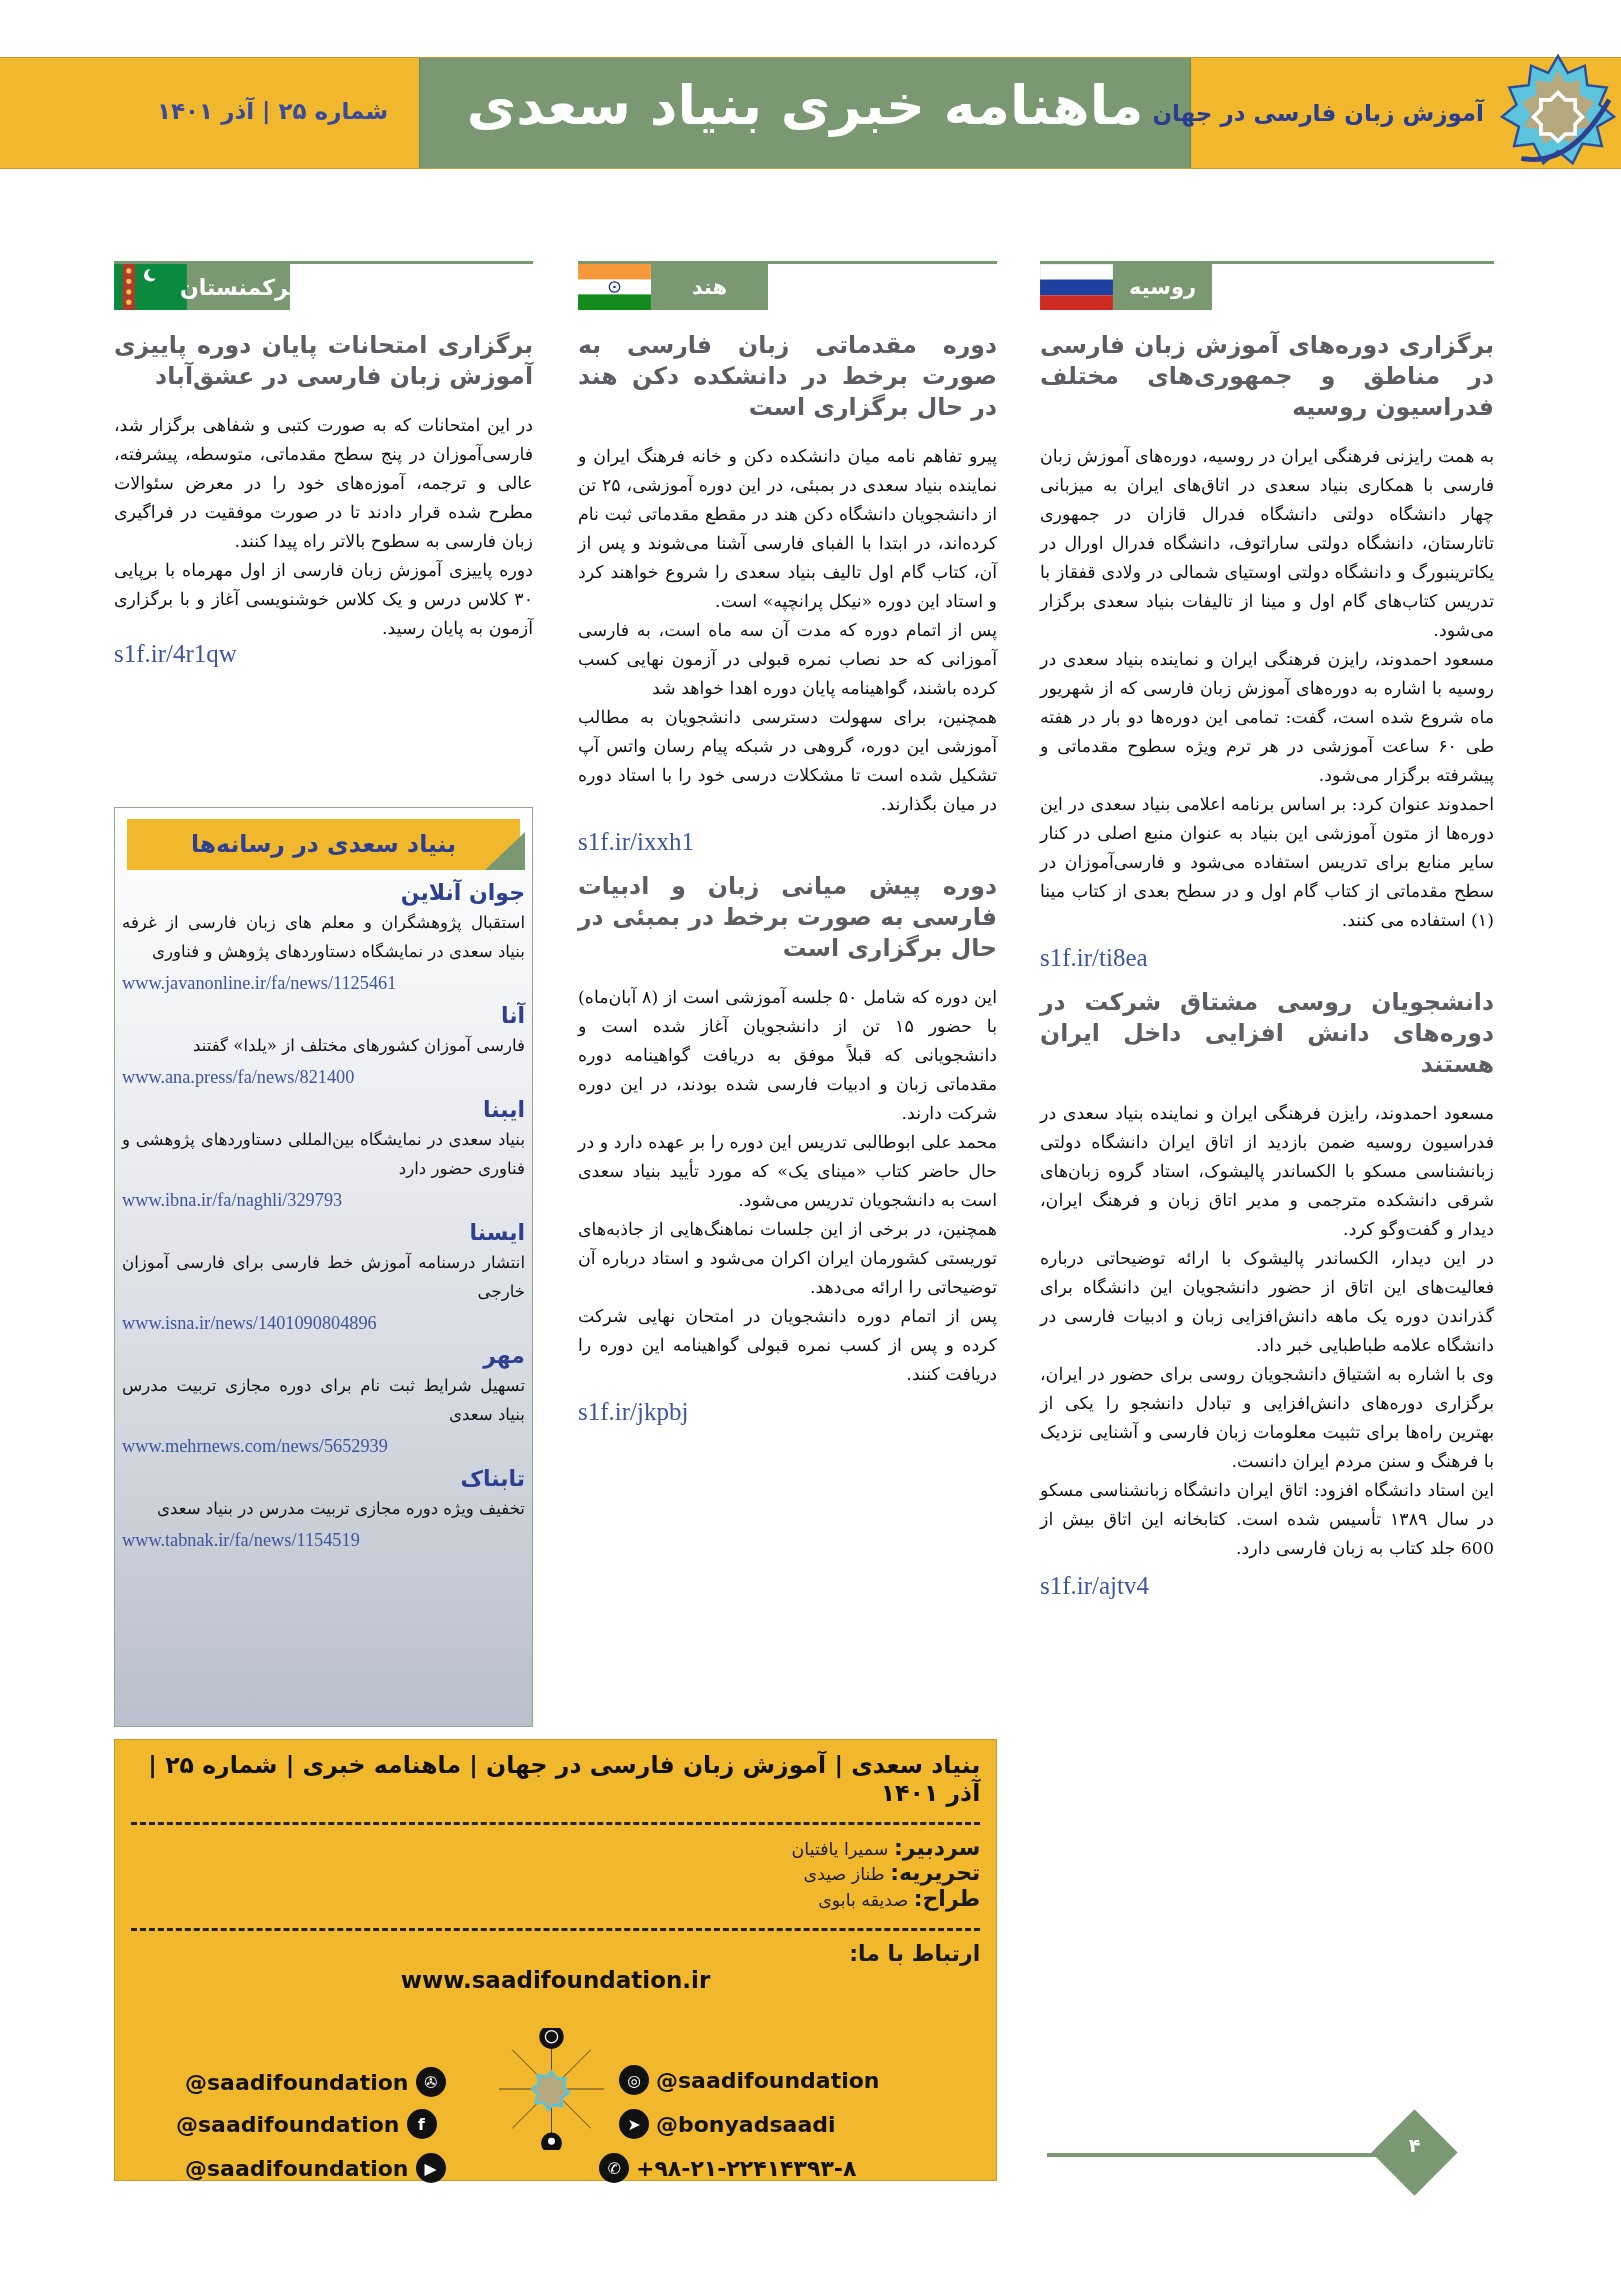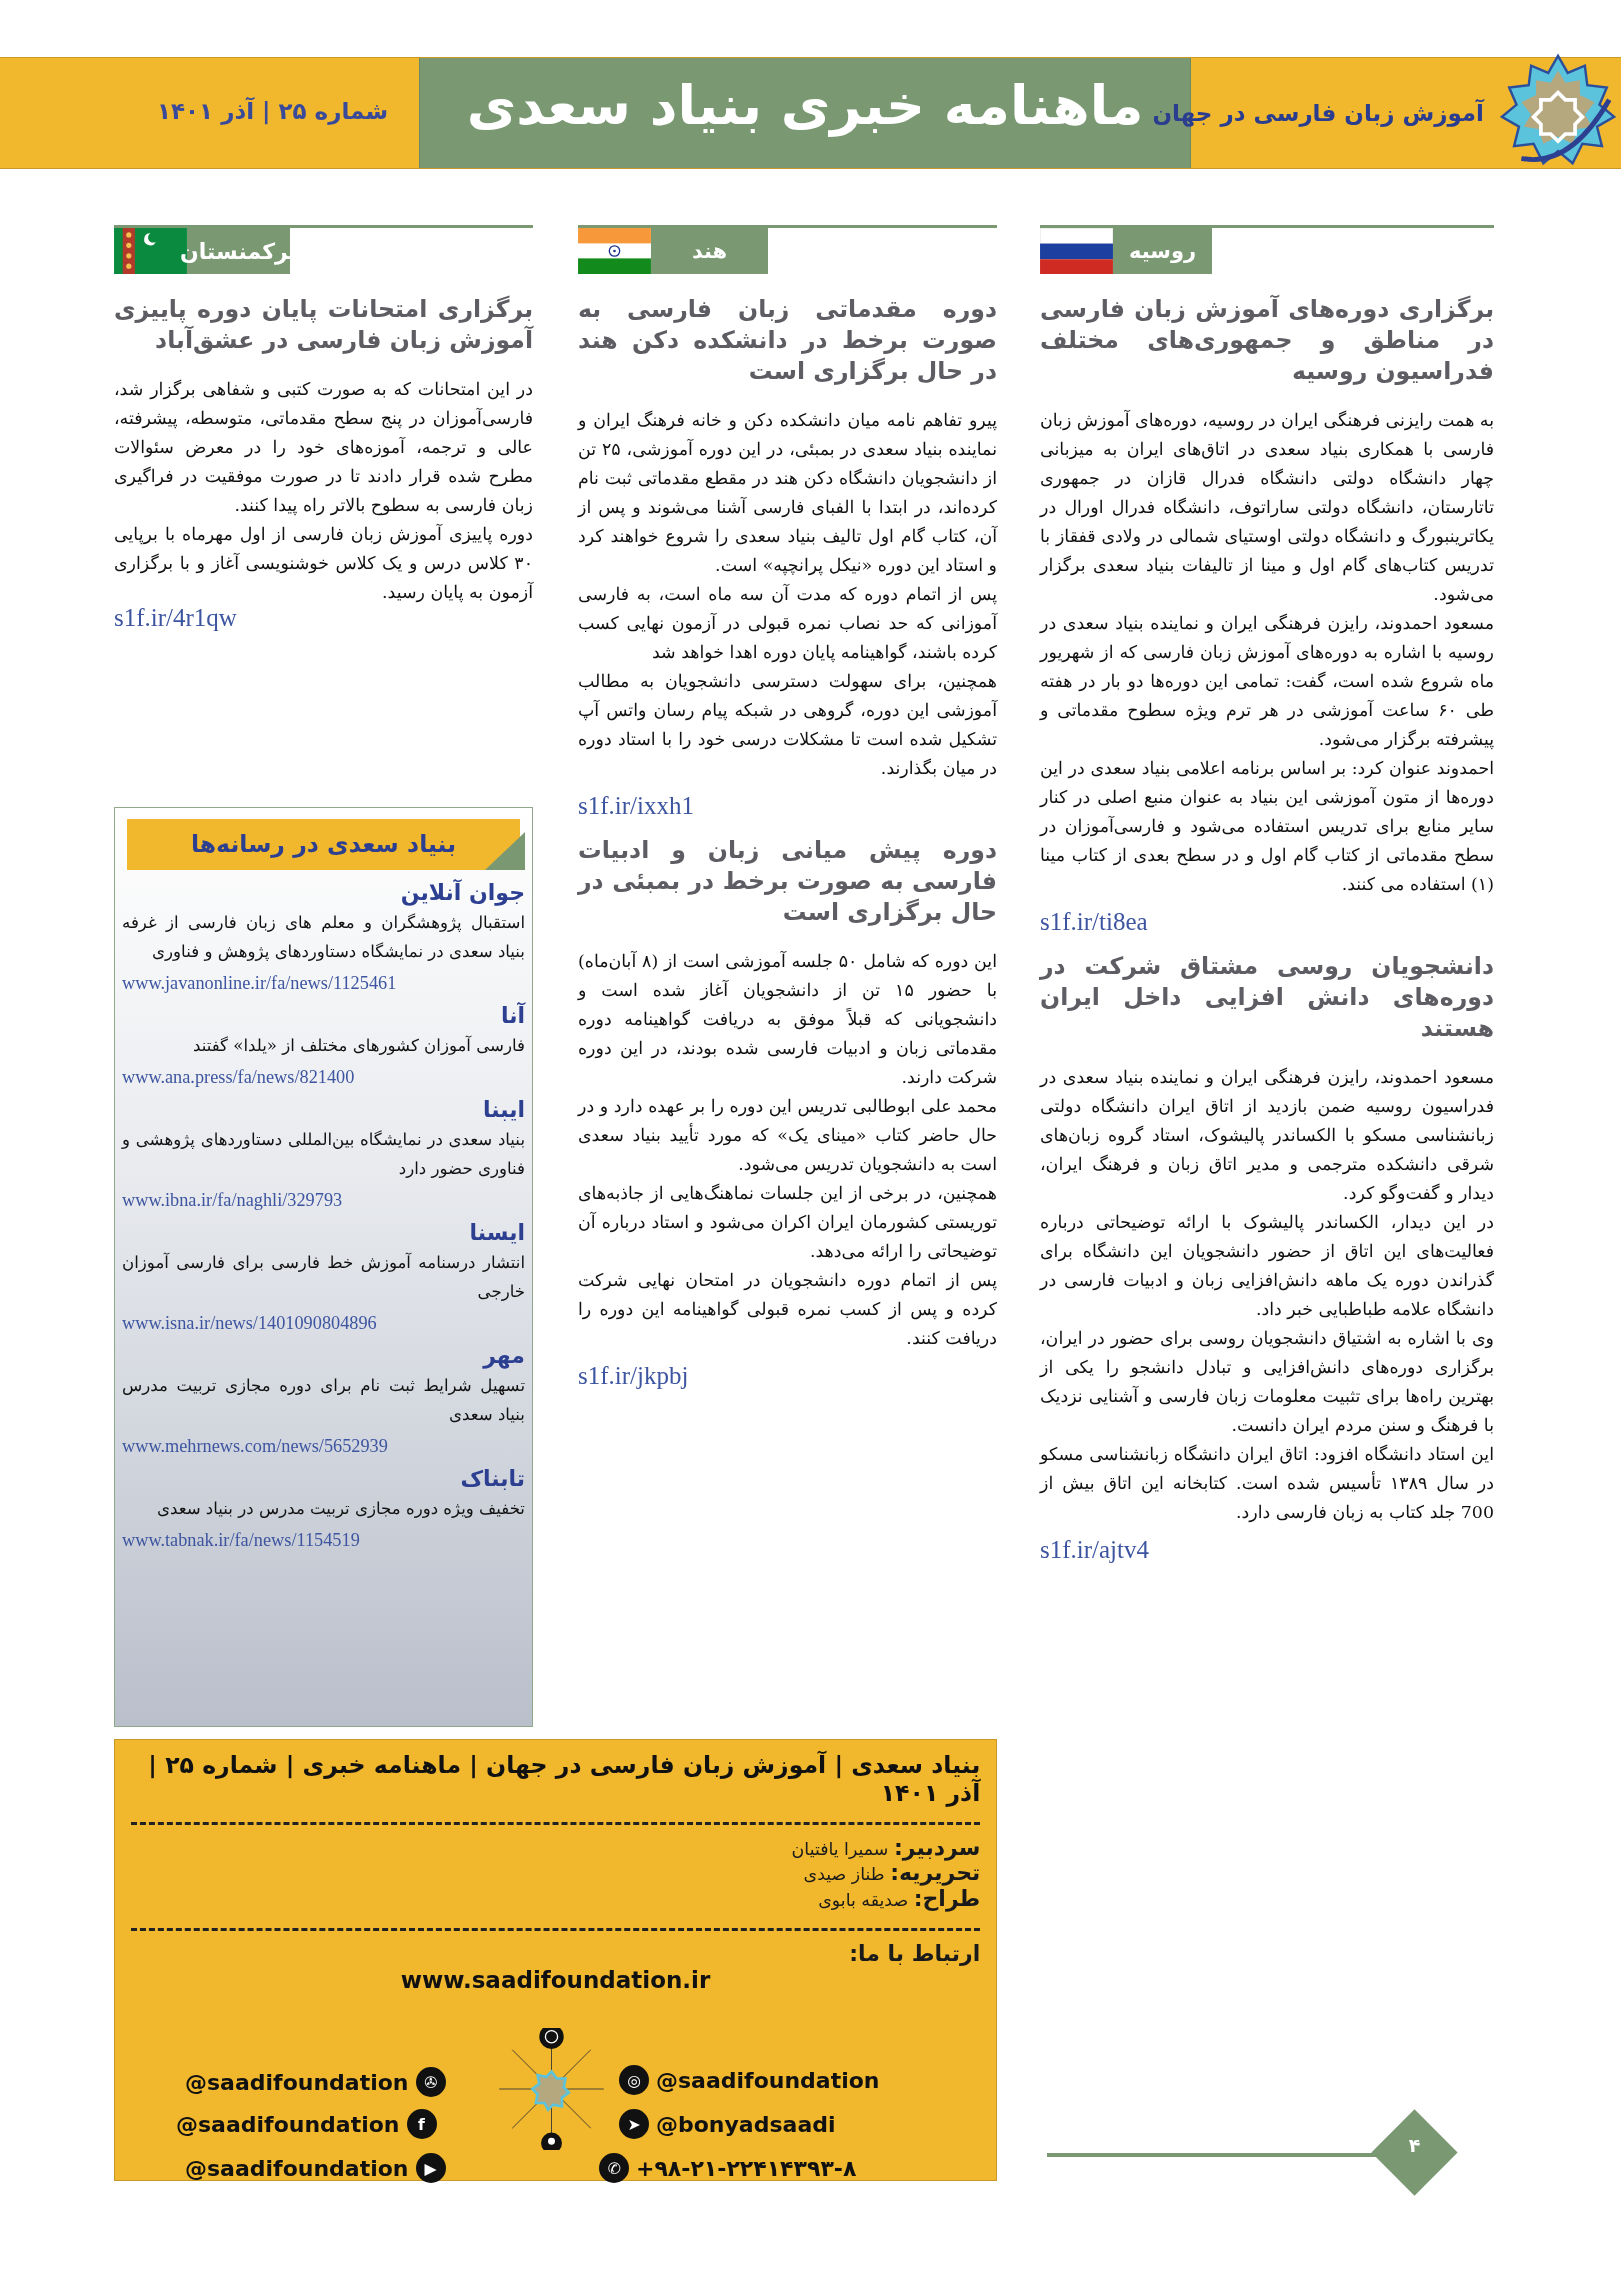--- a/index.html
+++ b/index.html
@@ -8,21 +8,21 @@
 
   
   .header { position: absolute; top: 57px; left: 0; width: 1622px; height: 112px; background: #f1b82e; border-top: 1.7px solid #c9972a; border-bottom: 1.7px solid #c9972a; }
   .header .green { position: absolute; left: 419px; top: 0; width: 772px; height: 100%; background: #7a9872; border-left: 0.9px solid #6d8a66; border-right: 0.9px solid #6d8a66; }
   .header .title { position: absolute; left: 0; right: 0; top: 15.7px; text-align: center; font-family: "DejaVu Sans", sans-serif; font-weight: bold; font-size: 54px; color: #ffffff; direction: rtl; }
   .header .issue { position: absolute; left: 157px; top: 40px; font-weight: bold; font-size: 23px; color: #3a4a9a; direction: rtl; }
   .header .tagline { position: absolute; right: 138px; top: 42px; font-weight: bold; font-size: 23px; color: #2a3d8f; direction: rtl; }
   .logo { position: absolute; right: 3.5px; top: -7px; width: 122px; height: 122px; }
 
   
-  .col { position: absolute; direction: rtl; text-align: justify; }
+  .col { position: absolute; direction: rtl; text-align: justify; margin-top: 36px; }
   .col-right { left: 1040px; top: 225px; width: 454px; }
   .col-mid { left: 578px; top: 225px; width: 419px; }
   .col-left { left: 114px; top: 225px; width: 419px; }
 
   .section-bar { position: relative; height: 50px; margin-bottom: 19px; border-top: 3.5px solid #7a9872; }
   .section-label { position: absolute; right: auto; height: 46px; background: #7a9872; color: #fff; font-weight: bold; font-size: 21px; display: flex; align-items: center; justify-content: center; }
   .flag { position: absolute; left: 0; top: 0; width: 73px; height: 46px; overflow: hidden; }
 
   .headline { font-weight: bold; font-size: 23.6px; line-height: 31px; color: #5d5d63; margin-bottom: 19px; text-align: justify; text-align-last: right; }
   .body { font-family: "DejaVu Serif", serif; font-size: 17.4px; line-height: 29px; color: #111; }
@@ -86,21 +86,21 @@
     <p>به همت رایزنی فرهنگی ایران در روسیه، دوره‌های آموزش زبان فارسی با همکاری بنیاد سعدی در اتاق‌های ایران به میزبانی چهار دانشگاه دولتی دانشگاه فدرال قازان در جمهوری تاتارستان، دانشگاه دولتی ساراتوف، دانشگاه فدرال اورال در یکاترینبورگ و دانشگاه دولتی اوستیای شمالی در ولادی قفقاز با تدریس کتاب‌های گام اول و مینا از تالیفات بنیاد سعدی برگزار می‌شود.</p>
     <p>مسعود احمدوند، رایزن فرهنگی ایران و نماینده بنیاد سعدی در روسیه با اشاره به دوره‌های آموزش زبان فارسی که از شهریور ماه شروع شده است، گفت: تمامی این دوره‌ها دو بار در هفته طی ۶۰ ساعت آموزشی در هر ترم ویژه سطوح مقدماتی و پیشرفته برگزار می‌شود.</p>
     <p>احمدوند عنوان کرد: بر اساس برنامه اعلامی بنیاد سعدی در این دوره‌ها از متون آموزشی این بنیاد به عنوان منبع اصلی در کنار سایر منابع برای تدریس استفاده می‌شود و فارسی‌آموزان در سطح مقدماتی از کتاب گام اول و در سطح بعدی از کتاب مینا (۱) استفاده می کنند.</p>
   </div>
   <div class="link">s1f.ir/ti8ea</div>
   <div class="headline">دانشجویان روسی مشتاق شرکت در دوره‌های دانش افزایی داخل ایران هستند</div>
   <div class="body">
     <p>مسعود احمدوند، رایزن فرهنگی ایران و نماینده بنیاد سعدی در فدراسیون روسیه ضمن بازدید از اتاق ایران دانشگاه دولتی زبانشناسی مسکو با الکساندر پالیشوک، استاد گروه زبان‌های شرقی دانشکده مترجمی و مدیر اتاق زبان و فرهنگ ایران، دیدار و گفت‌وگو کرد.</p>
     <p>در این دیدار، الکساندر پالیشوک با ارائه توضیحاتی درباره فعالیت‌های این اتاق از حضور دانشجویان این دانشگاه برای گذراندن دوره یک ماهه دانش‌افزایی زبان و ادبیات فارسی در دانشگاه علامه طباطبایی خبر داد.</p>
     <p>وی با اشاره به اشتیاق دانشجویان روسی برای حضور در ایران، برگزاری دوره‌های دانش‌افزایی و تبادل دانشجو را یکی از بهترین راه‌ها برای تثبیت معلومات زبان فارسی و آشنایی نزدیک با فرهنگ و سنن مردم ایران دانست.</p>
-    <p>این استاد دانشگاه افزود: اتاق ایران دانشگاه زبانشناسی مسکو در سال ۱۳۸۹ تأسیس شده است. کتابخانه این اتاق بیش از 700 جلد کتاب به زبان فارسی دارد.</p>
+    <p>این استاد دانشگاه افزود: اتاق ایران دانشگاه زبانشناسی مسکو در سال ۱۳۸۹ تأسیس شده است. کتابخانه این اتاق بیش از 600 جلد کتاب به زبان فارسی دارد.</p>
   </div>
   <div class="link">s1f.ir/ajtv4</div>
 </div>
 
 <div class="col col-mid">
   <div class="section-bar">
     <svg class="flag" viewBox="0 0 84 53">
       <rect x="0" y="0" width="84" height="18" fill="#f7993a"></rect>
       <rect x="0" y="18" width="84" height="17" fill="#ffffff"></rect>
       <rect x="0" y="35" width="84" height="18" fill="#138a1c"></rect>

